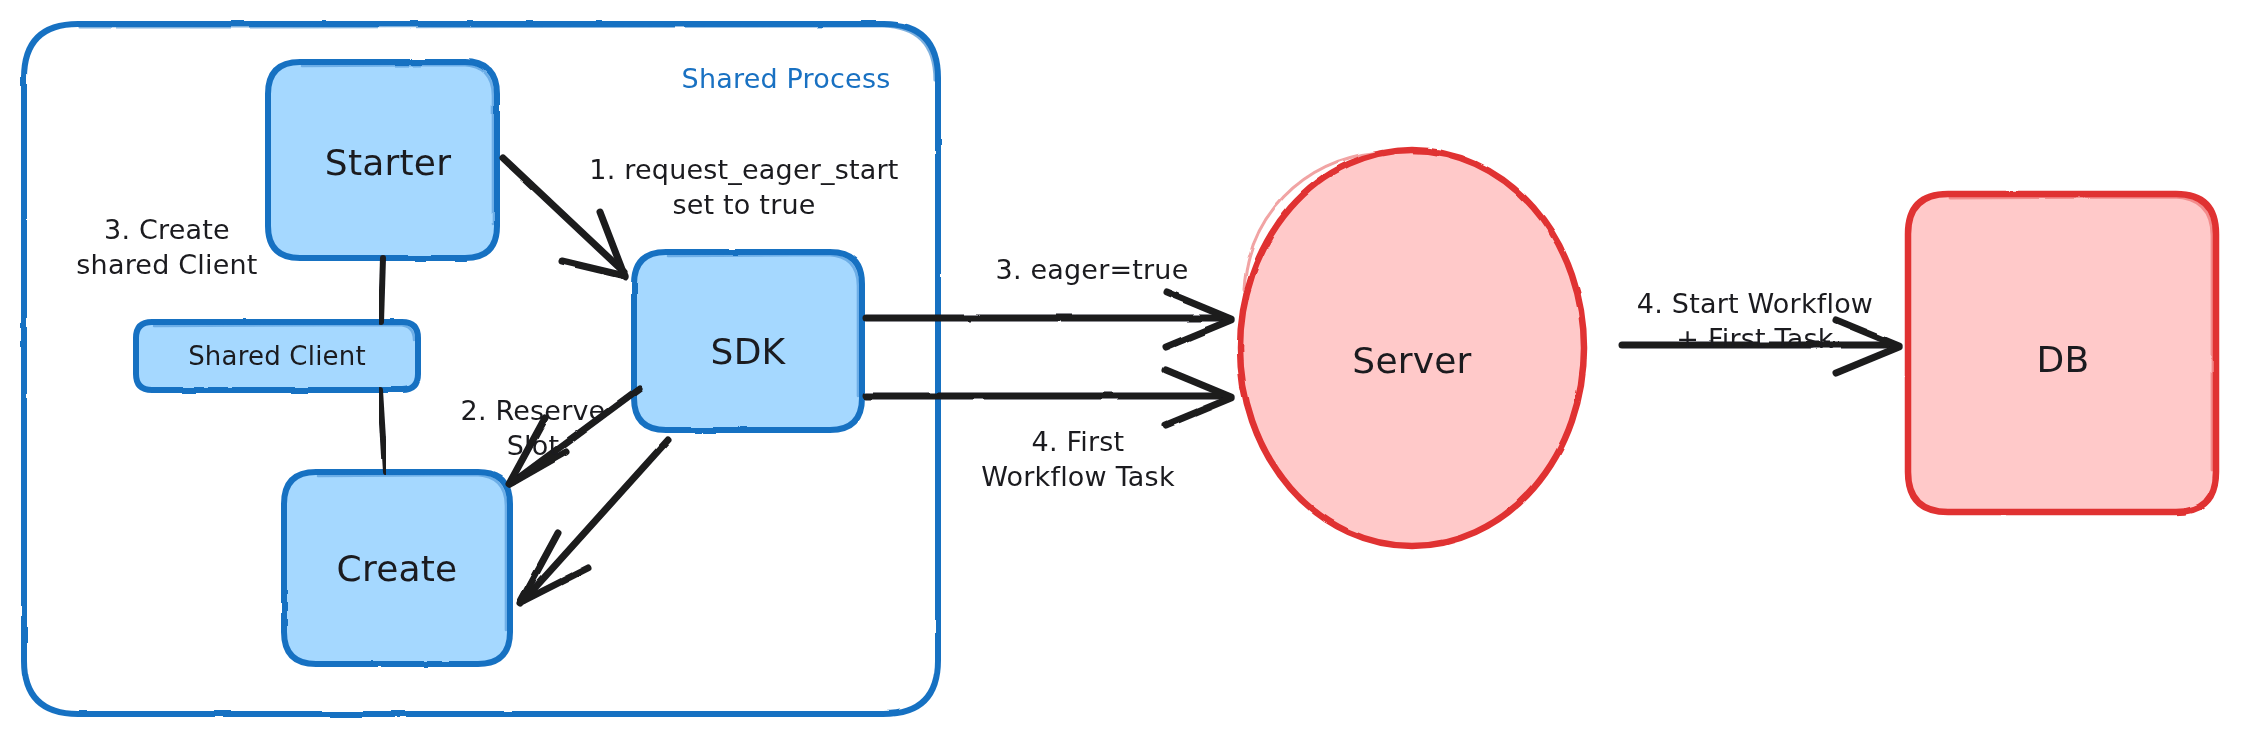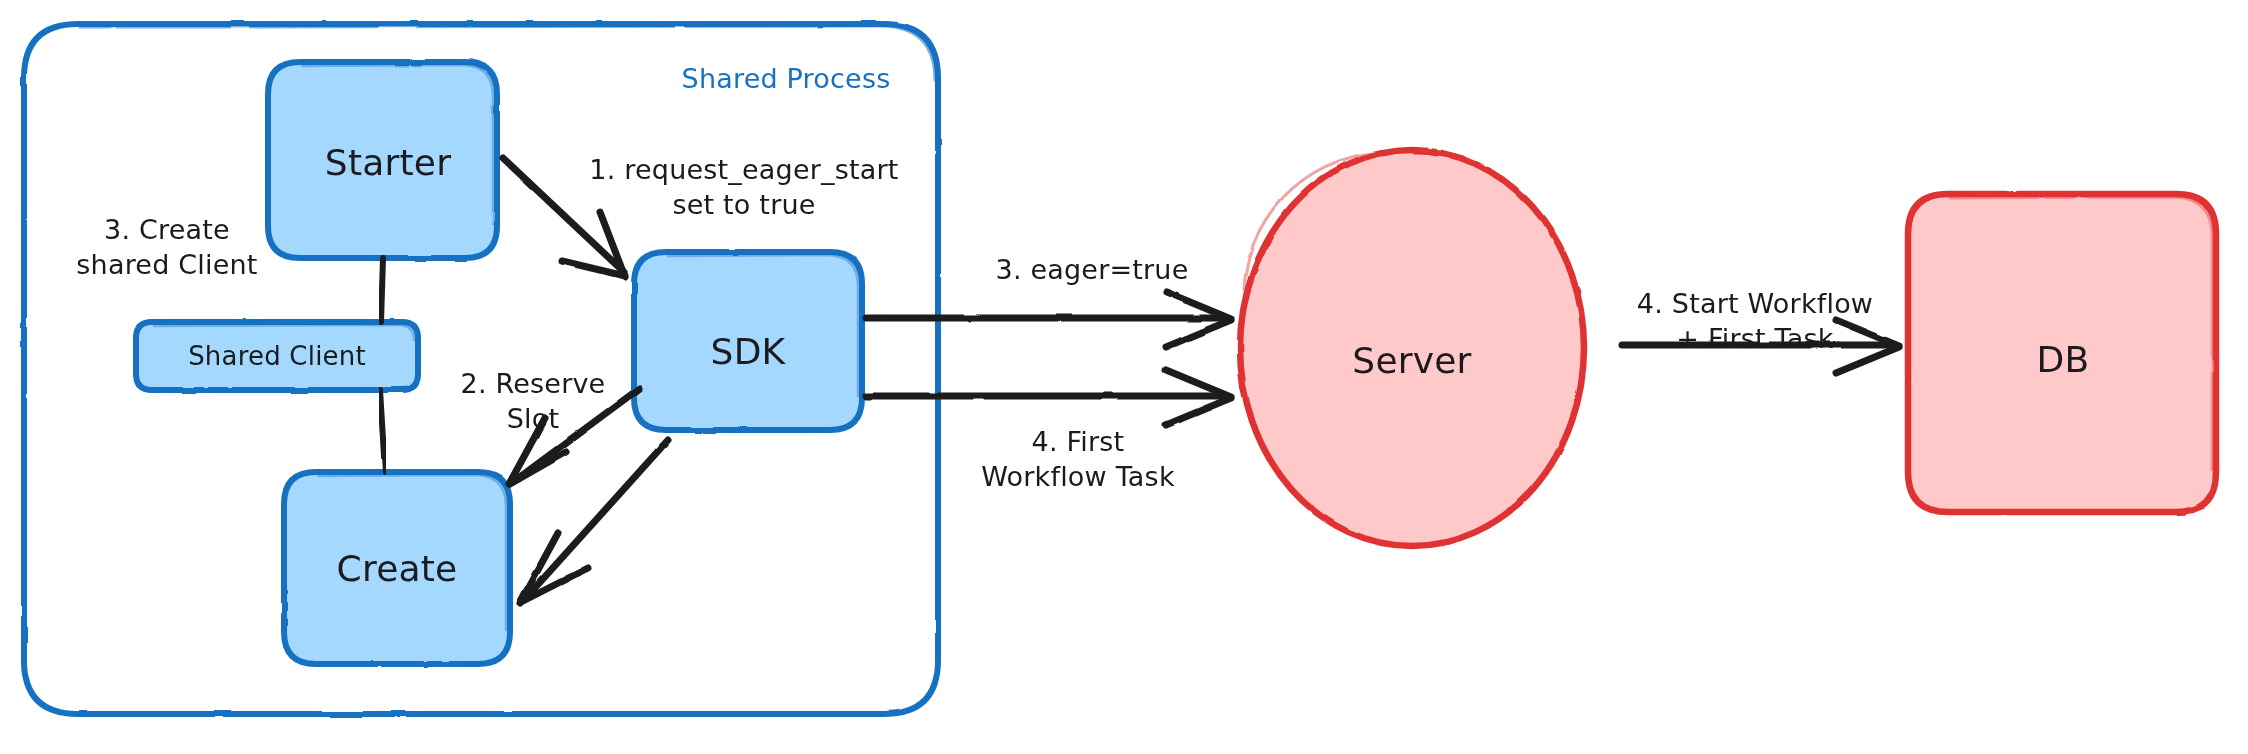--- a/index.html
+++ b/index.html
@@ -159,21 +159,21 @@
   <div class="node-label" style="left:1412px; top:350px;margin-top:11px;">Server</div>
 
   <div class="node-label" style="left:2063px; top:360px;">DB</div>
 
   <div class="edge-label" style="left:167px; top:248px;">3. Create
 shared Client</div>
 
   <div class="edge-label" style="left:744px; top:188px;">1. request_eager_start
 set to true</div>
 
-  <div class="edge-label" style="left:533px; top:402px;">2. Reserve
+  <div class="edge-label" style="left:533px; top:429px;">2. Reserve
 Slot</div>
 
   <div class="edge-label" style="left:1092px; top:270px;">3. eager=true</div>
 
   <div class="edge-label" style="left:1755px; top:285px;margin-top:37px;">4. Start Workflow
 + First Task</div>
 
   <div class="edge-label" style="left:1078px; top:460px;">4. First
 Workflow Task</div>
 

